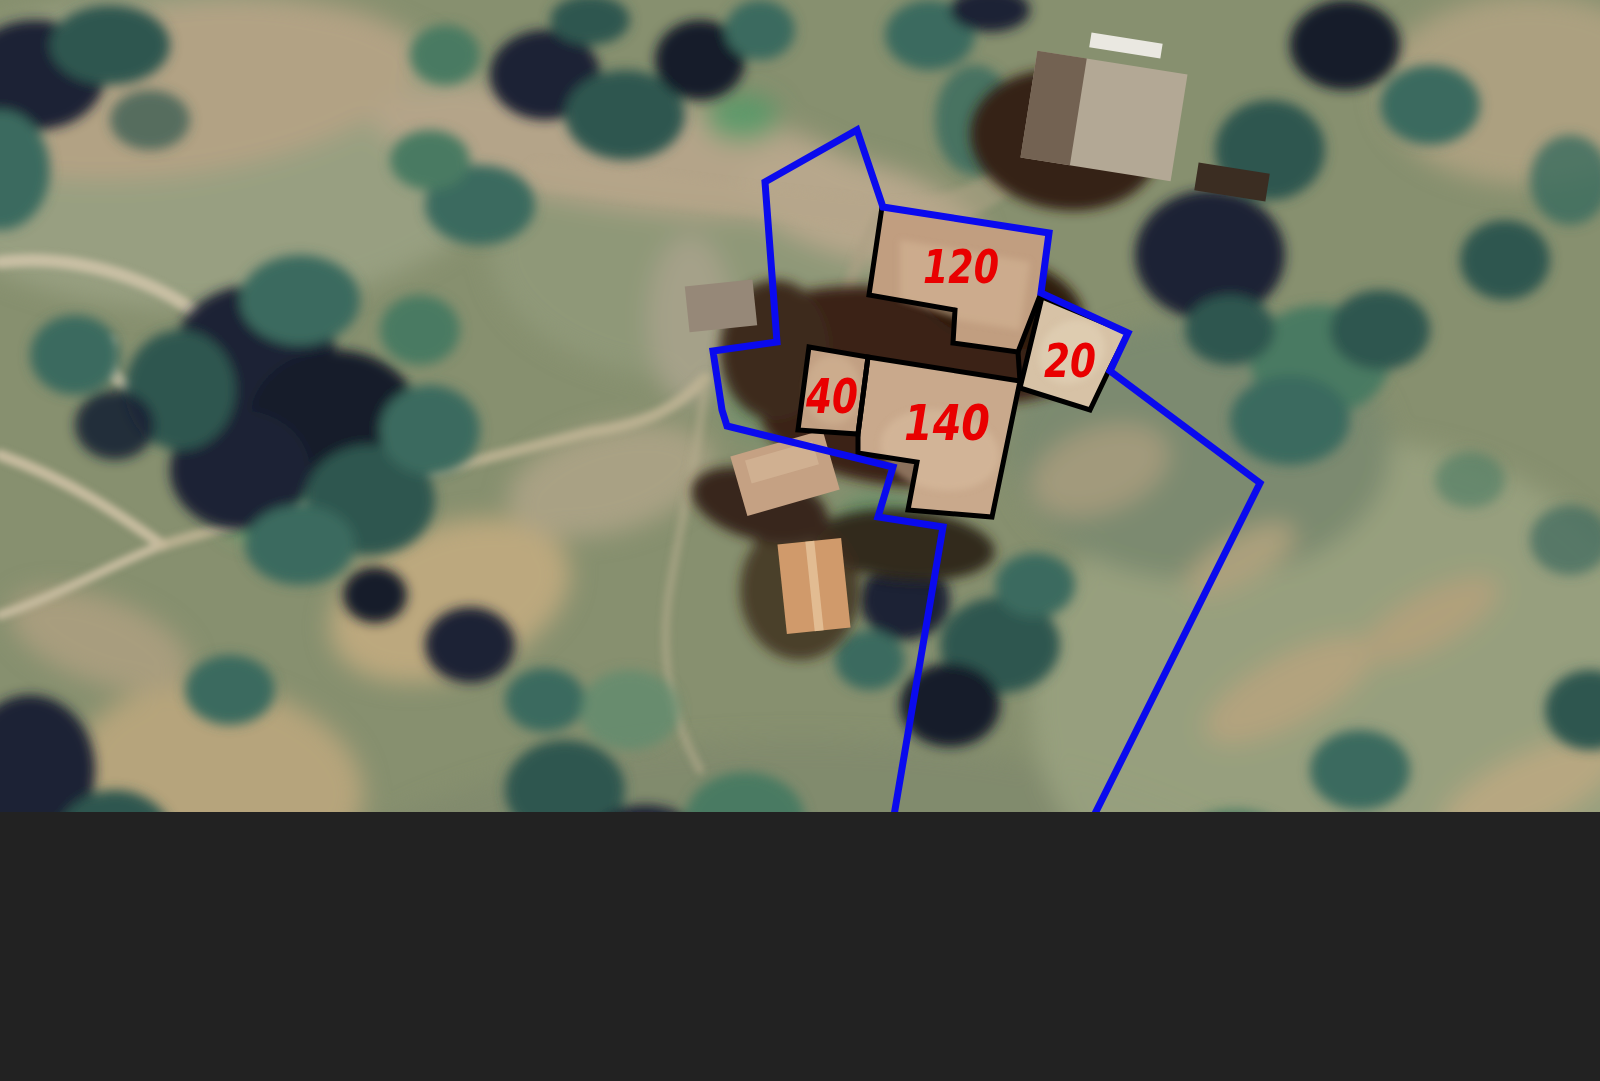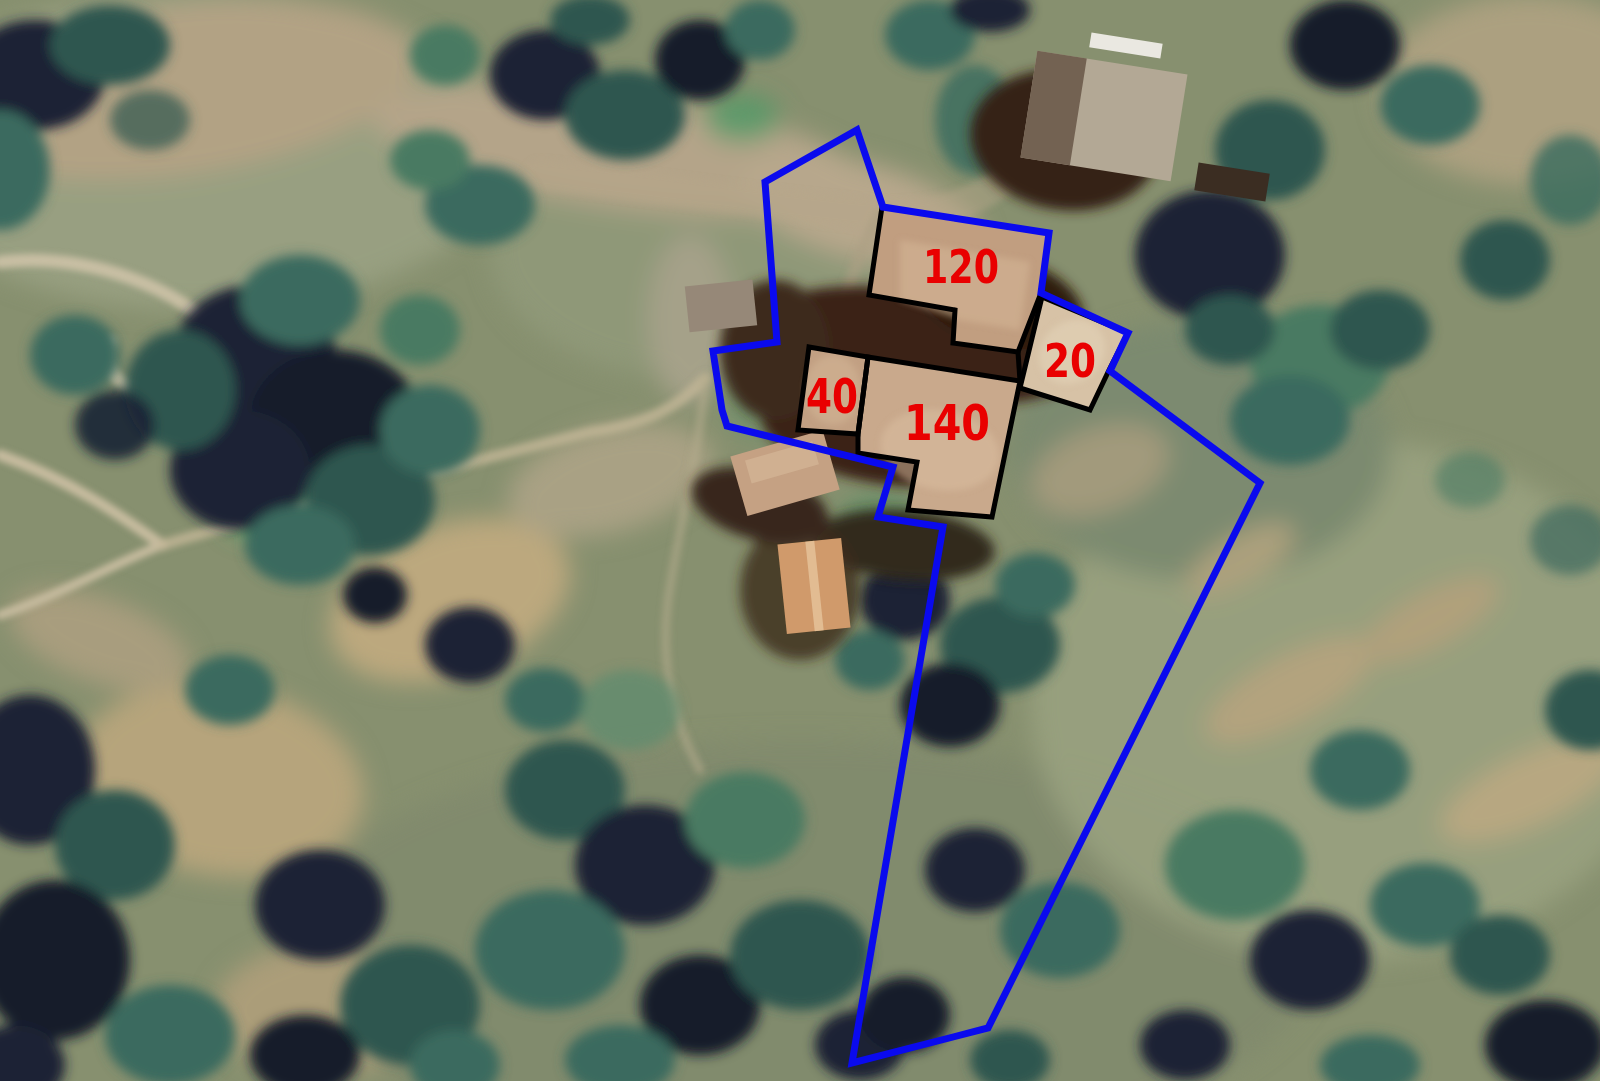--- a/index.html
+++ b/index.html
@@ -1,16 +1,16 @@
 <!DOCTYPE html>
 <html><head>
 <meta charset="utf-8">
 <style>
   html,body{margin:0;padding:0;background:#222;}
-  .stage{position:relative;width:1600px;height:1081px;overflow:hidden;background:#87906f;}
+  .stage{position:relative;width:1600px;height:812px;overflow:hidden;background:#87906f;font-style:italic;}
   svg{display:block;width:1600px;height:1081px;}
   .area-label{font-family:"DejaVu Sans","Liberation Sans",sans-serif;font-weight:bold;}
 </style>
 </head>
 <body>
 
 <div class="stage">
 <svg viewBox="0 0 1600 1081" xmlns="http://www.w3.org/2000/svg">
   <defs>
     <filter id="b3" x="-40%" y="-40%" width="180%" height="180%">

